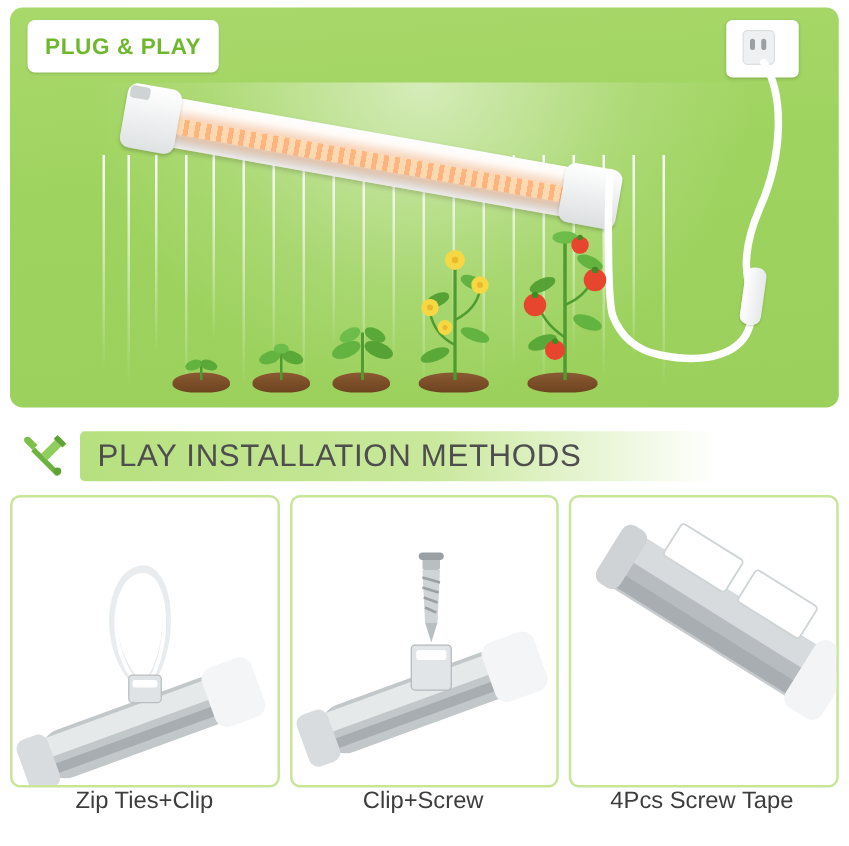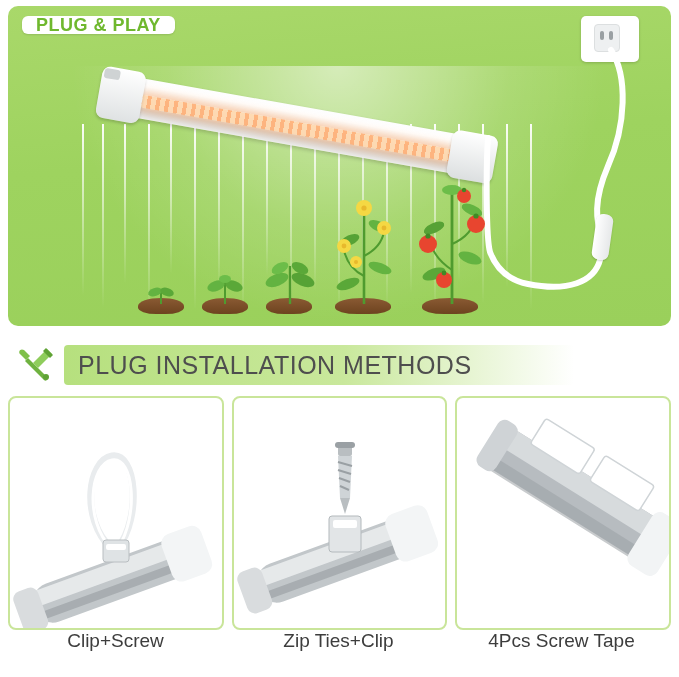--- a/index.html
+++ b/index.html
@@ -8,21 +8,21 @@
   .page{position:relative;width:679px;height:677px;background:#ffffff;}
 
   
   .hero{position:absolute;left:8px;top:6px;width:663px;height:320px;
         background:linear-gradient(175deg,#a9d86a 0%,#9ed35f 45%,#9ad05b 100%);
         border-radius:10px;overflow:hidden;}
   .hero-glow{position:absolute;left:60px;top:60px;width:540px;height:260px;
         background:radial-gradient(ellipse at 50% 0%, rgba(255,255,255,0.55) 0%, rgba(255,255,255,0.12) 45%, rgba(255,255,255,0) 70%);}
 
   
-  .badge{position:absolute;left:14px;top:10px;height:18px;padding:0 14px;
+  .badge{position:absolute;left:14px;top:10px;height:42px;padding:0 14px;
          background:#ffffff;border-radius:6px;display:flex;align-items:center;
          box-shadow:0 1px 2px rgba(0,0,0,.12);}
   .badge span{color:#6fb82e;font-size:18px;font-weight:bold;letter-spacing:.5px;
          font-family:"Liberation Sans",sans-serif;}
 
   
   .rays{position:absolute;left:70px;top:118px;width:470px;height:190px;}
   .ray{position:absolute;top:0;width:2px;height:100%;
        background:linear-gradient(to bottom,rgba(255,255,255,.95),rgba(255,255,255,0));}
 
@@ -213,21 +213,21 @@
       <svg width="40" height="38" viewBox="0 0 40 38">
         <path d="M8 4 L14 10 L10 14 L4 8 C2 6, 4 2, 8 4 Z" fill="#7fc04a"></path>
         <path d="M12 12 L31 31 C33 33, 30 36, 28 34 L9 15 Z" fill="#6fb240"></path>
         <path d="M31 3 L36 8 L22 22 L17 17 Z" fill="#8fcd5c"></path>
         <path d="M30 2 L37 9 L34 12 L27 5 Z" fill="#5fa235"></path>
         <circle cx="30" cy="31" r="3" fill="#5fa235"></circle>
       </svg>
     </div>
     <div class="methods-title-wrap">
       <div class="methods-bar"></div>
-      <div class="methods-title">PLUG INSTALLATION METHODS</div>
+      <div class="methods-title">PLAY INSTALLATION METHODS</div>
     </div>
   </div>
 
   <div class="cards">
 
     <div class="card">
       <svg width="215" height="230" viewBox="0 0 215 230">
         <path d="M101 150 C 70 120, 78 62, 102 58 C 126 54, 132 118, 108 150" fill="none" stroke="#e9ecee" stroke-width="7" stroke-linecap="round"></path>
         <path d="M101 150 C 74 122, 80 66, 102 62 C 124 58, 129 118, 108 150" fill="none" stroke="#ffffff" stroke-width="3" stroke-linecap="round"></path>
         <g transform="rotate(-20 110 180)">
@@ -280,18 +280,18 @@
           <rect x="-4" y="70" width="22" height="54" rx="8" fill="#cfd3d6"></rect>
 
           <rect x="34" y="48" width="58" height="30" rx="3" fill="#ffffff" stroke="#cfd4d7" stroke-width="1.5"></rect>
           <rect x="104" y="48" width="58" height="30" rx="3" fill="#ffffff" stroke="#cfd4d7" stroke-width="1.5"></rect>
         </g>
       </svg>
     </div>
   </div>
 
   <div class="captions">
+    <div class="caption">Zip Ties+Clip</div>
     <div class="caption">Clip+Screw</div>
-    <div class="caption">Zip Ties+Clip</div>
     <div class="caption">4Pcs Screw Tape</div>
   </div>
 
 </div>
 
 </body></html>

